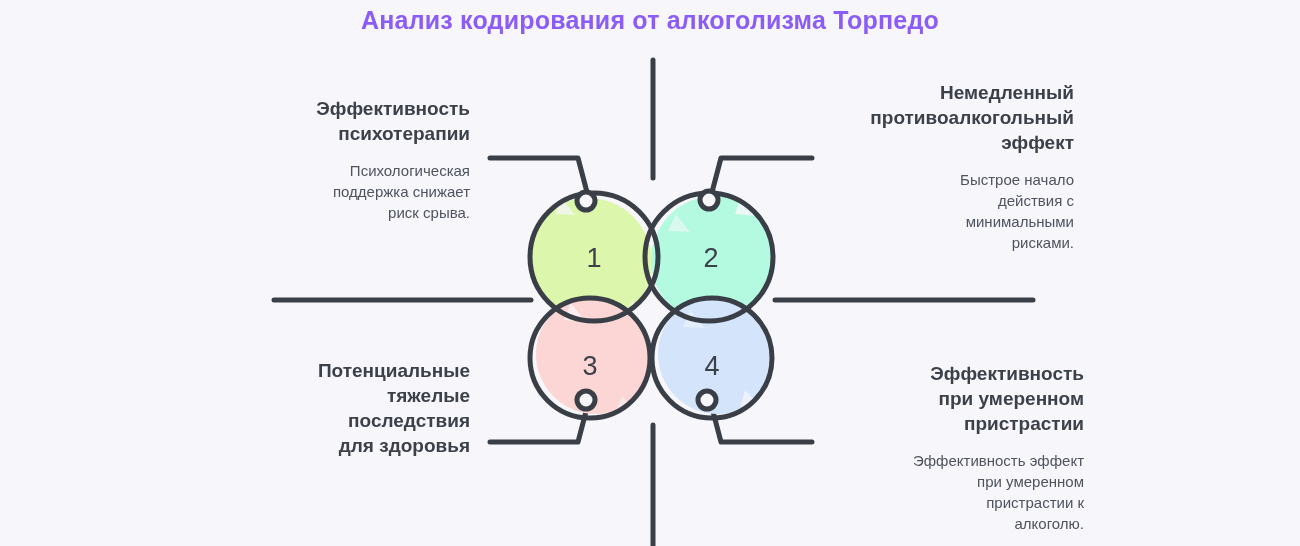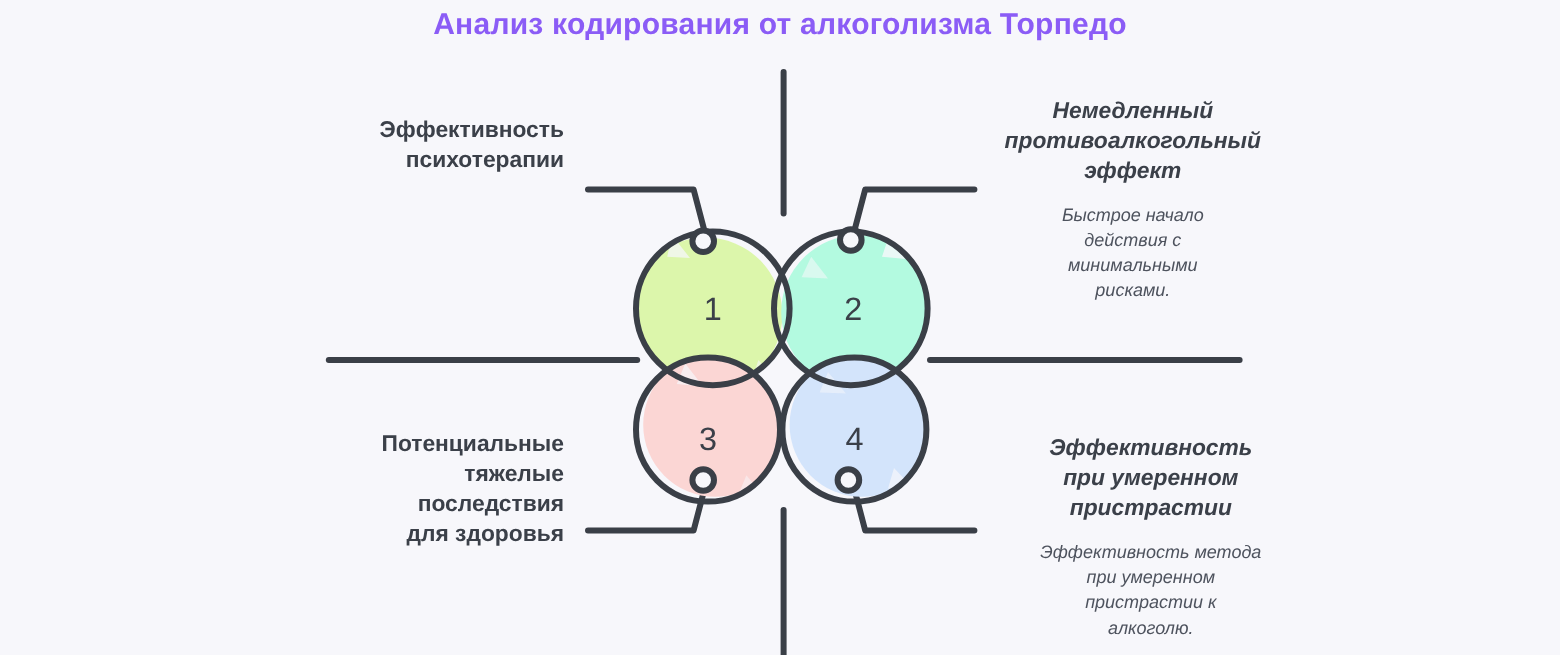--- a/index.html
+++ b/index.html
@@ -47,22 +47,21 @@
   .block .body {
     font-size: 15px;
     color: #4e535e;
     line-height: 21px;
     white-space: pre-line;
   }
   .right-align {
     text-align: right;
   }
   .left-align {
-    text-align: center;
-    font-style: italic;
+    text-align: right;
   }
   
   #block-1 {
     left: 230px;
     top: 96px;
     width: 240px;
   }
   #block-1 .body {
     margin-top: 14px;
   }
@@ -172,20 +171,23 @@
       <text x="594" y="267">1</text>
       <text x="711" y="267">2</text>
       <text x="590" y="375">3</text>
       <text x="712" y="375">4</text>
     </g>
   </svg>
 
   <div class="block right-align" id="block-1">
     <div class="head">Эффективность
 психотерапии</div>
+    <div class="body">Психологическая
+поддержка снижает
+риск срыва.</div>
   </div>
 
   <div class="block left-align" id="block-2">
     <div class="head">Немедленный
 противоалкогольный
 эффект</div>
     <div class="body">Быстрое начало
 действия с
 минимальными
 рисками.</div>
@@ -195,19 +197,19 @@
     <div class="head">Потенциальные
 тяжелые
 последствия
 для здоровья</div>
   </div>
 
   <div class="block left-align" id="block-4">
     <div class="head">Эффективность
 при умеренном
 пристрастии</div>
-    <div class="body">Эффективность метода
+    <div class="body">Эффективность эффект
 при умеренном
 пристрастии к
 алкоголю.</div>
   </div>
 
 </div>
 
 </body></html>

